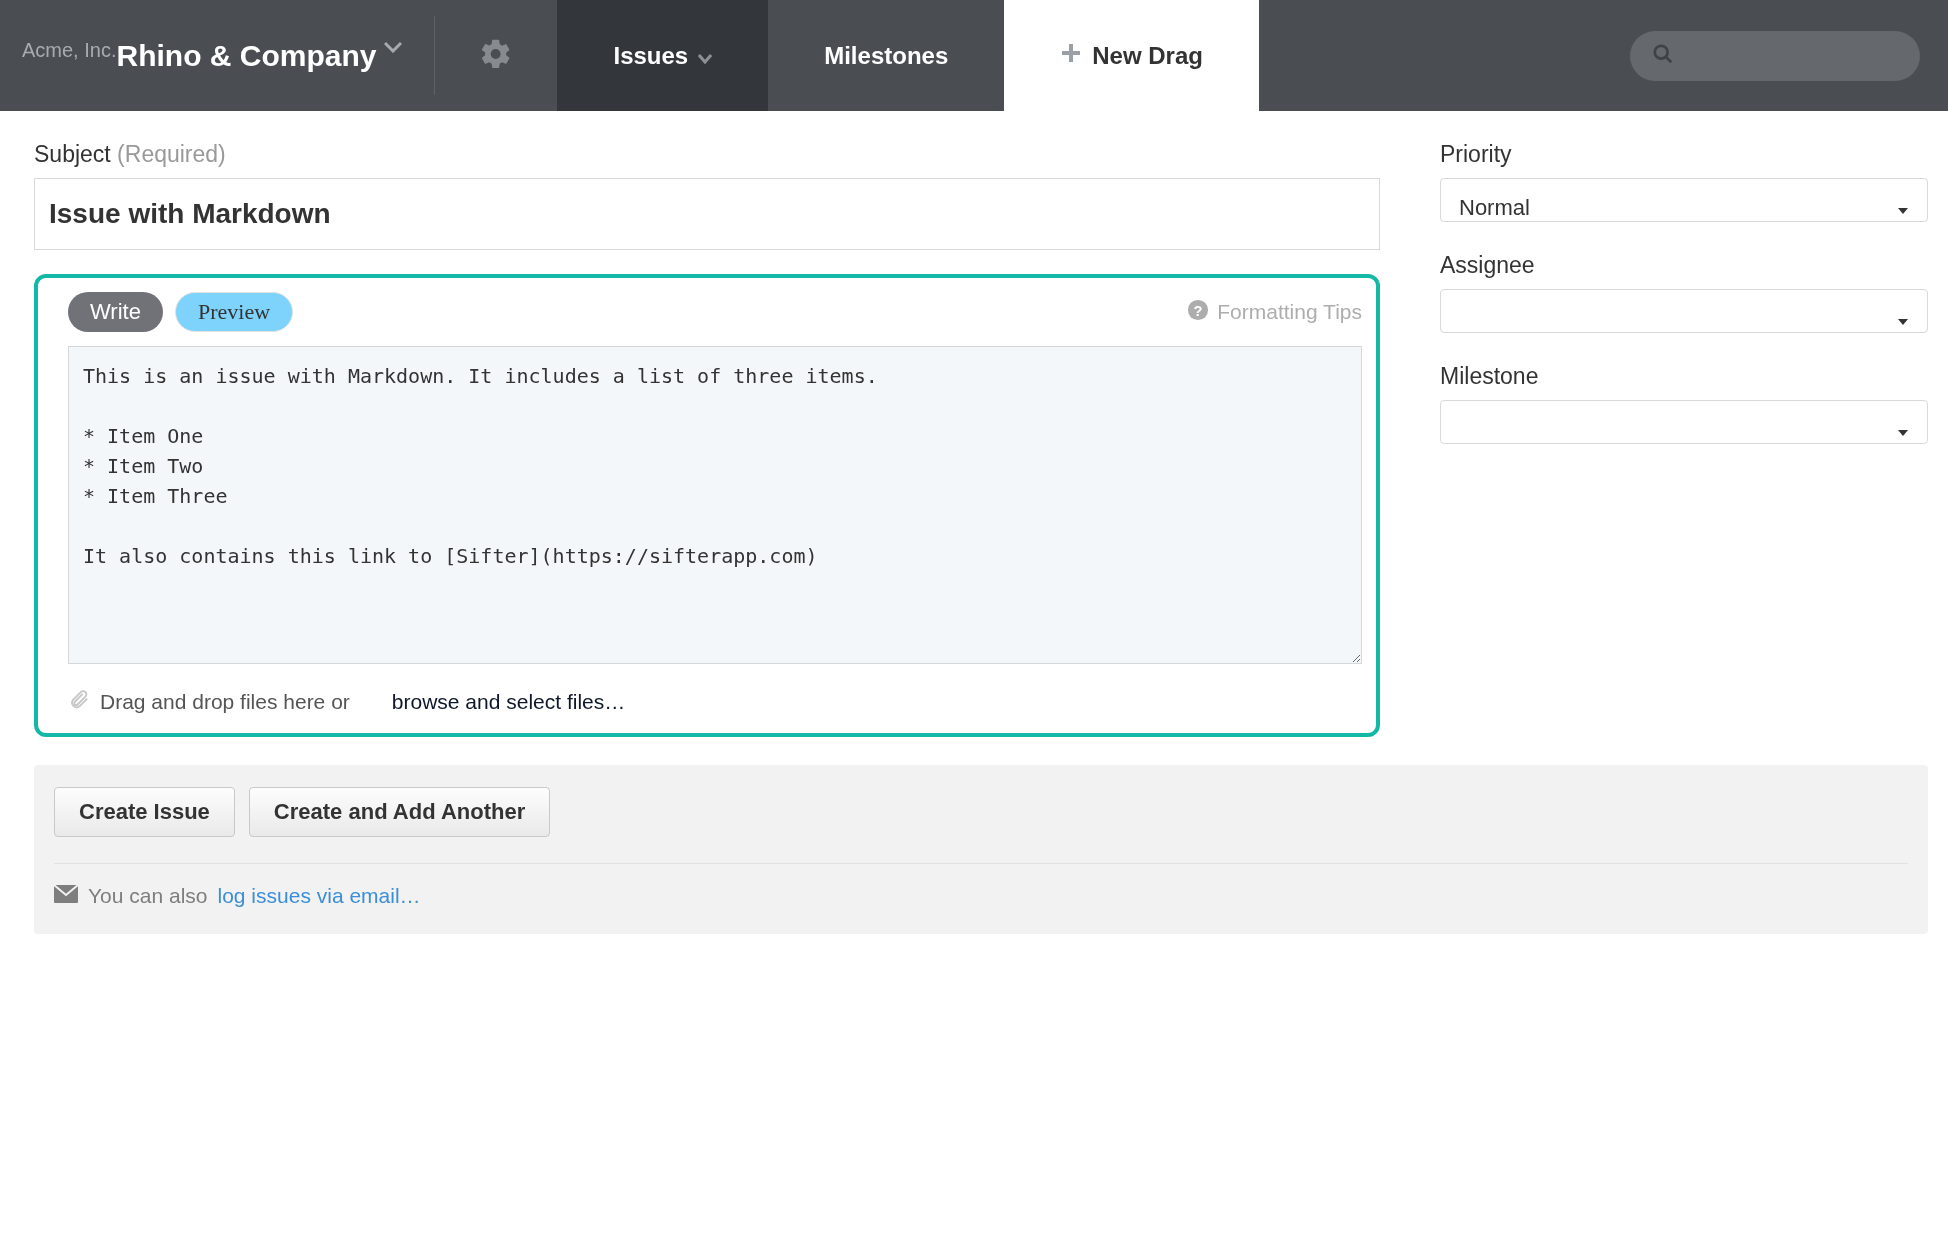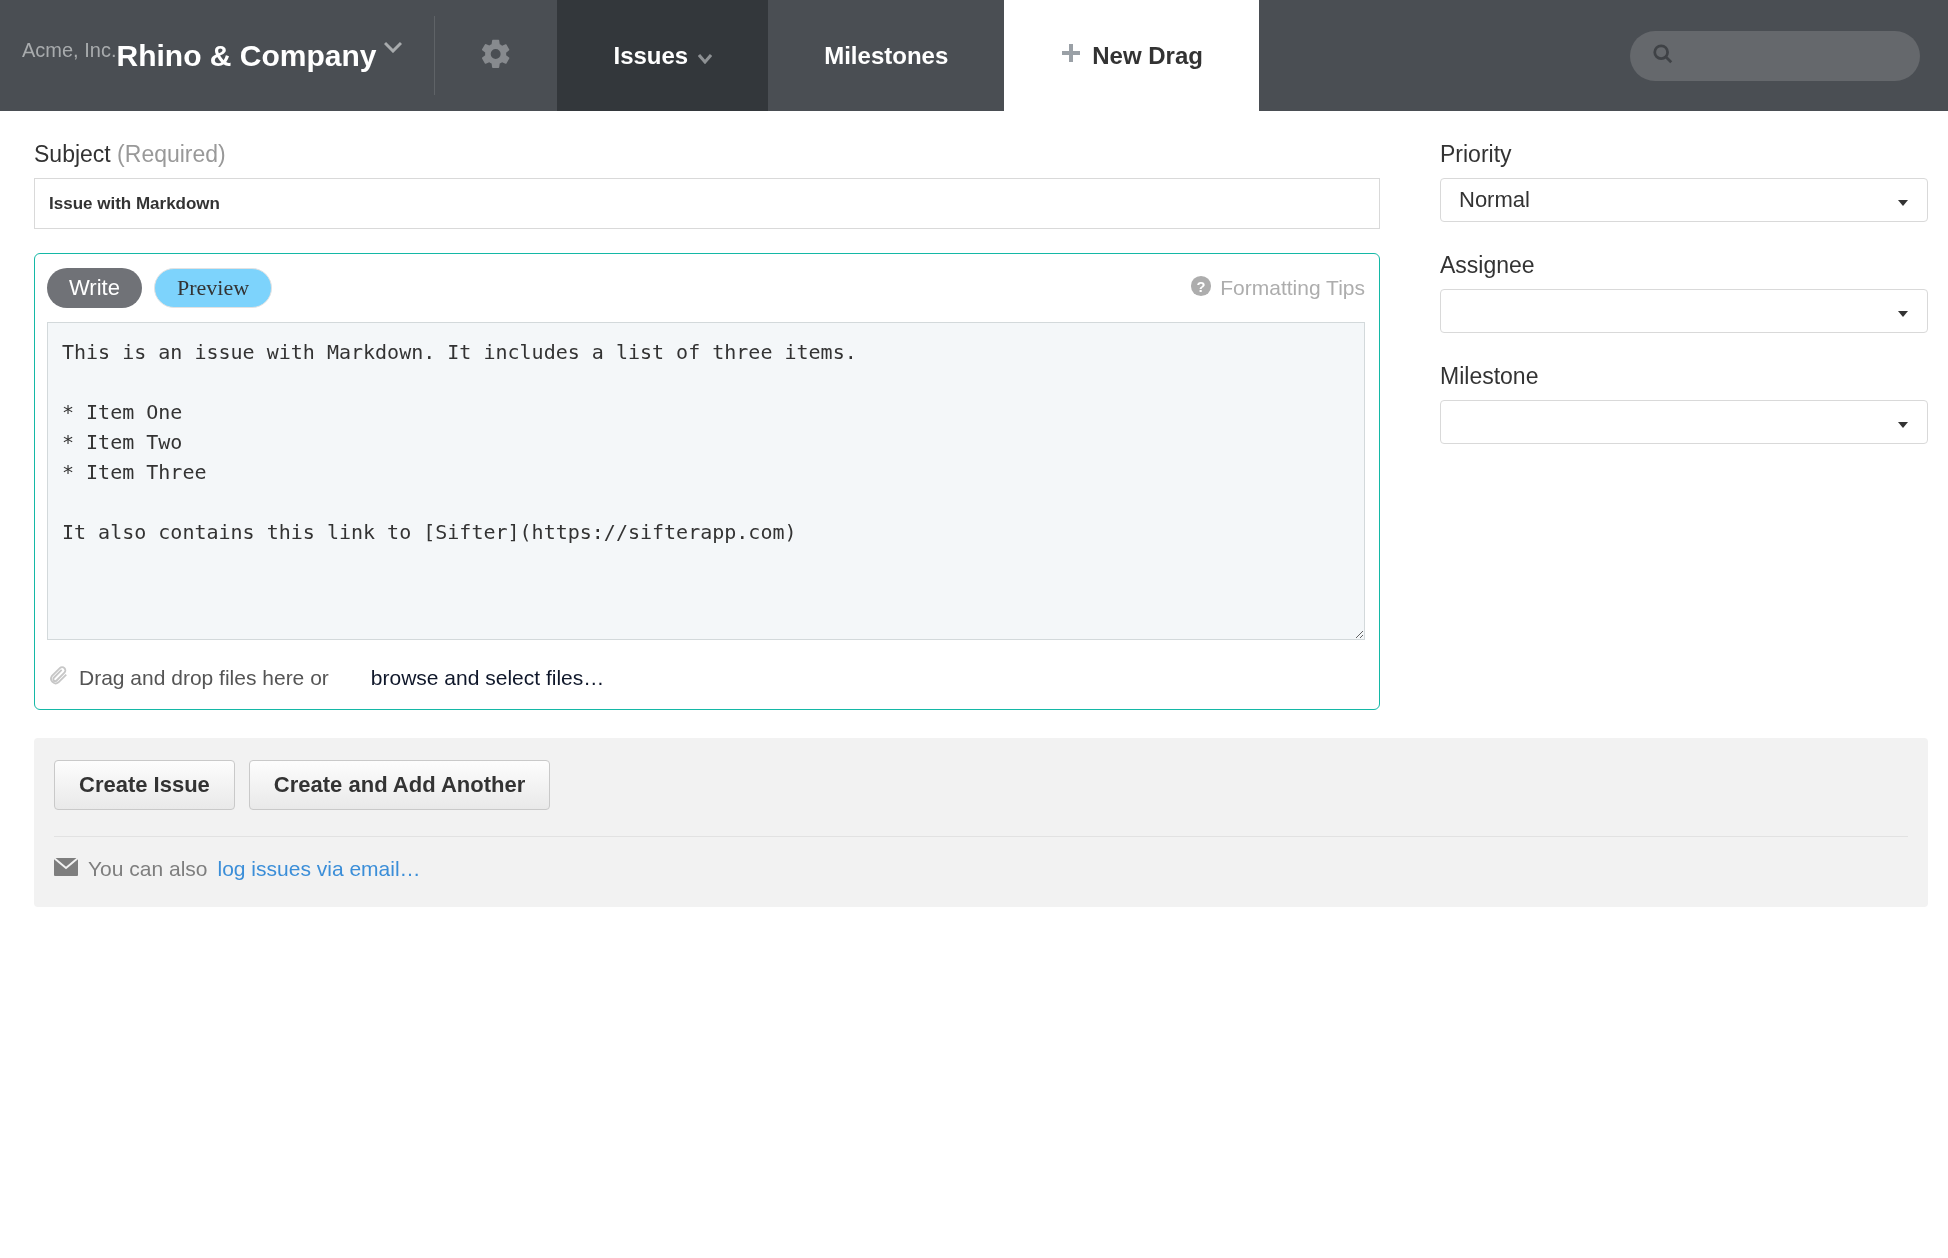--- a/index.html
+++ b/index.html
@@ -29,39 +29,39 @@
 .search-icon { color: #3f4246; }
 
 
 .content { display: flex; padding: 30px 20px 0 34px; gap: 60px; }
 .main { flex: 1; min-width: 0; }
 .sidebar { width: 488px; }
 
 .field-label { font-size: 23px; color: #333; font-weight: 400; margin-bottom: 10px; }
 .field-label .req { color: #999; font-weight: 400; }
 
-.subject-input { width: 100%; height: 51px; border: 1px solid #d9d9d9; padding: 0 14px; font-size: 17px; font-weight: 700; color: #333; }
-
-.editor-box { border: 1px solid #14b8a6; border-radius: 6px; margin-top: 24px; padding: 14px 14px 18px 12px; }
+.subject-input { width: 100%; height: 72px; border: 1px solid #d9d9d9; padding: 0 14px; font-size: 28px; font-weight: 700; color: #333; }
+
+.editor-box { border: 4px solid #14b8a6; border-radius: 12px; margin-top: 24px; padding: 14px 14px 18px 30px; }
 .editor-tabs { display: flex; align-items: center; gap: 12px; margin-bottom: 14px; }
 .pill { height: 40px; padding: 0 22px; border-radius: 999px; display: flex; align-items: center; font-size: 22px; font-weight: 400; cursor: pointer; }
 .pill.active { background: #707277; color: #fff; }
 .pill.inactive { background: #7dd3fc; color: #333; border: 1px solid #e2e2e2; font-family: Liberation Serif, serif; }
 .editor-spacer { flex: 1; }
 .formatting-tips { display: flex; align-items: center; gap: 8px; color: #adadad; font-size: 21px; cursor: pointer; }
 .help-icon { color: #adadad; }
 
 .textarea { width: 100%; height: 318px; border: 1px solid #d3d9db; background: #f4f7f9; padding: 14px; font-family: "Menlo", "Consolas", monospace; font-size: 20px; color: #333; resize: both; line-height: 1.5; }
 
 .attach-row { display: flex; align-items: center; gap: 10px; margin-top: 20px; font-size: 21px; color: #555; }
 .paperclip-icon { color: #c7c7c7; }
 .browse-link { color: #0f172a; cursor: pointer; margin-left: 32px; }
 
 .select-group { margin-bottom: 30px; }
-.select { width: 100%; height: 44px; border: 1px solid #d9d9d9; border-radius: 4px; background: #fff; display: flex; align-items: center; justify-content: space-between; padding: 0 18px; font-size: 22px; color: #333; cursor: pointer; }
+.select { width: 100%; height: 44px; border: 1px solid #d9d9d9; border-radius: 4px; background: #fff; display: flex; align-items: flex-end; justify-content: space-between; padding: 0 18px; font-size: 22px; color: #333; cursor: pointer; }
 .caret-down { color: #333; }
 
 
 .footer { margin: 28px 20px 20px 34px; background: #f2f2f2; border-radius: 4px; padding: 22px 20px 26px 20px; }
 .button-row { display: flex; gap: 14px; }
 .btn { height: 50px; padding: 0 24px; background: linear-gradient(#fdfdfd, #e9e9e9); border: 1px solid #c9c9c9; border-radius: 4px; font-size: 22px; font-weight: 700; color: #333; cursor: pointer; display: flex; align-items: center; }
 .hr { border: none; border-top: 1px solid #e2e2e2; margin: 26px 0 20px 0; }
 .email-row { display: flex; align-items: center; gap: 10px; font-size: 21px; color: #7e7e7e; }
 .mail-icon { color: #7e7e7e; }
 .email-link { color: #3b8ed8; cursor: pointer; }

